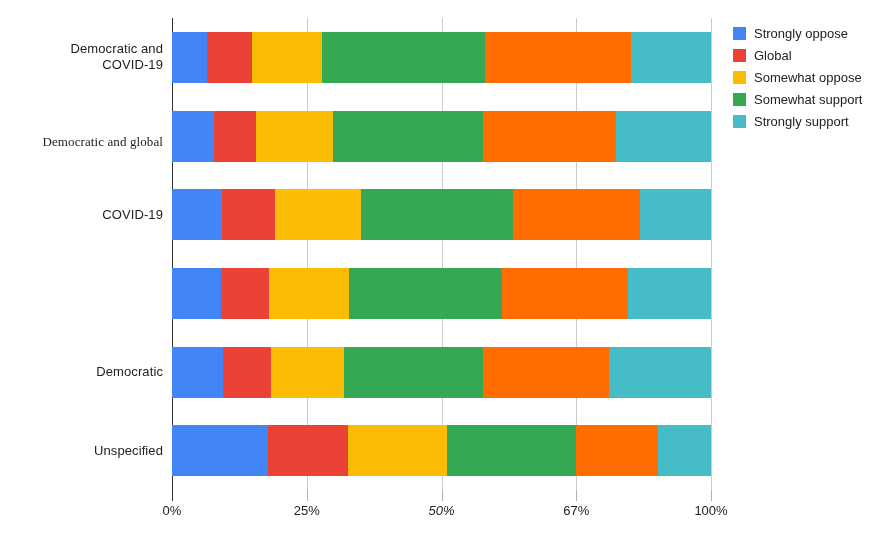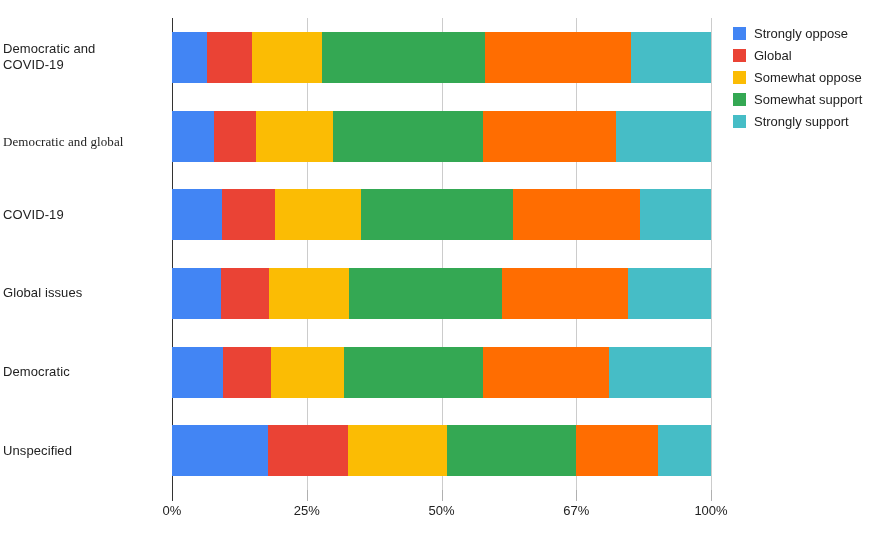--- a/index.html
+++ b/index.html
@@ -48,21 +48,21 @@
   }
   .bar-seg {
     height: 100%;
   }
 
   
   .cat-label {
     position: absolute;
     right: 0;
     width: 160px;
-    text-align: left;
+    text-align: right;
     font-size: 13px;
     color: #222222;
     line-height: 16px;
     letter-spacing: 0.1px;
   }
   .cat-labels {
     position: absolute;
     left: 0;
     top: 18px;
     width: 163px;
@@ -129,23 +129,20 @@
   <div class="cat-labels">
       <div class="cat-label" style="top: 23.3333px;">
         <div>Democratic and</div>
         <div>COVID-19</div>
       </div>
       <div class="cat-label" style="top: 116px; font-family: Liberation Serif, serif;">
         <div>Democratic and global</div>
       </div>
       <div class="cat-label" style="top: 188.667px;">
         <div>COVID-19</div>
-      </div>
-      <div class="cat-label" style="top: 267.333px;">
-        <div>Global issues</div>
       </div>
       <div class="cat-label" style="top: 346px;">
         <div>Democratic</div>
       </div>
       <div class="cat-label" style="top: 424.667px;">
         <div>Unspecified</div>
       </div>
     </div>
 
   <div class="plot-area">
@@ -207,21 +204,21 @@
         </div>
       </div>
   </div>
 
   <div class="x-axis">
       <div class="tick tick-zero" style="left: 0%;"></div>
       <div class="tick-label" style="left: 0%;">0%</div>
       <div class="tick" style="left: 25%;"></div>
       <div class="tick-label" style="left: 25%;">25%</div>
       <div class="tick" style="left: 50%;"></div>
-      <div class="tick-label" style="left: 50%;">50%</div>
+      <div class="tick-label" style="left: 50%; font-style: italic;">50%</div>
       <div class="tick" style="left: 75%;"></div>
       <div class="tick-label" style="left: 75%;">67%</div>
       <div class="tick" style="left: 100%;"></div>
       <div class="tick-label" style="left: 100%; text-align: right;">100%</div>
     </div>
 
   <div class="legend">
       <div class="legend-item">
         <span class="legend-swatch" style="background: rgb(66, 133, 244);"></span>
         <span class="legend-text">Strongly oppose</span>

